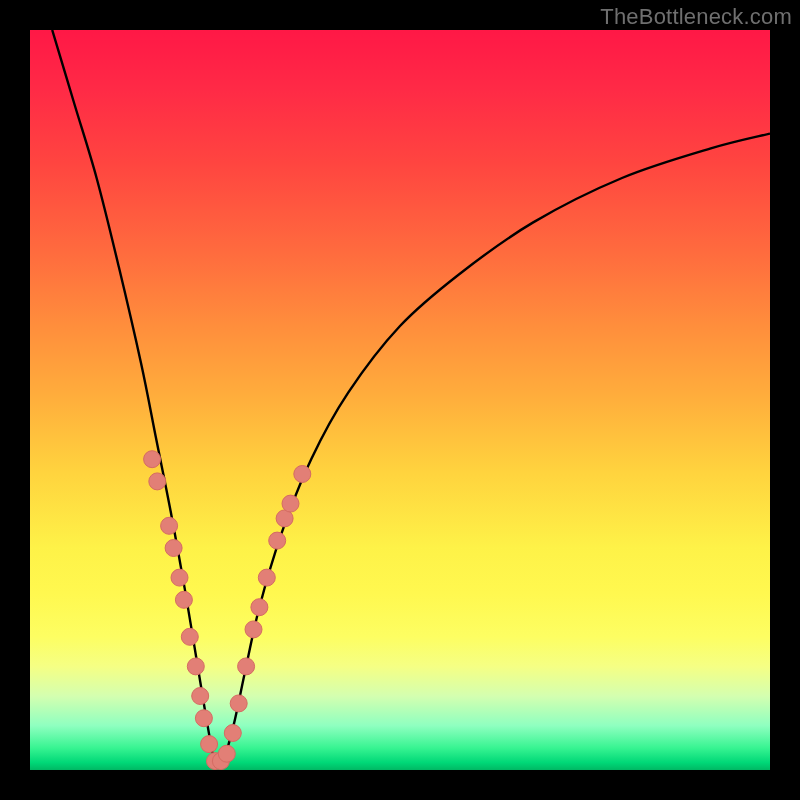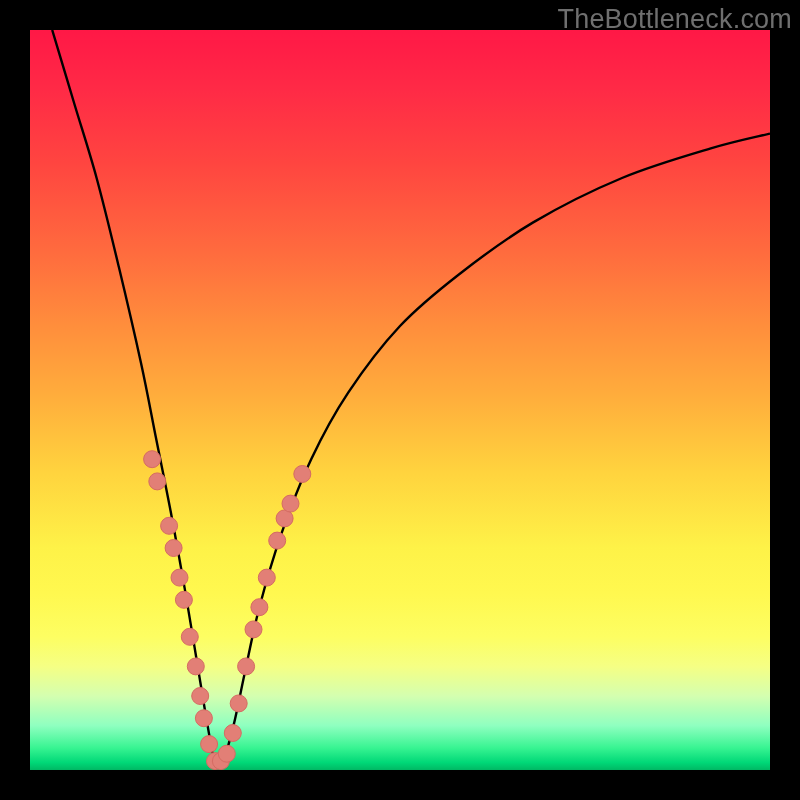--- a/index.html
+++ b/index.html
@@ -50,21 +50,21 @@
   svg.curve {
     position: absolute;
     left: 0; top: 0;
     width: 100%; height: 100%;
   }
   .watermark {
     position: absolute;
     top: 4px;
     right: 8px;
     color: #6f6f6f;
-    font-size: 27px;
+    font-size: 22px;
     font-weight: 400;
     letter-spacing: 0.2px;
   }
 </style>
 </head>
 <body>
 
 <div class="outer">
   <div class="watermark">TheBottleneck.com</div>
   <div class="plot">

